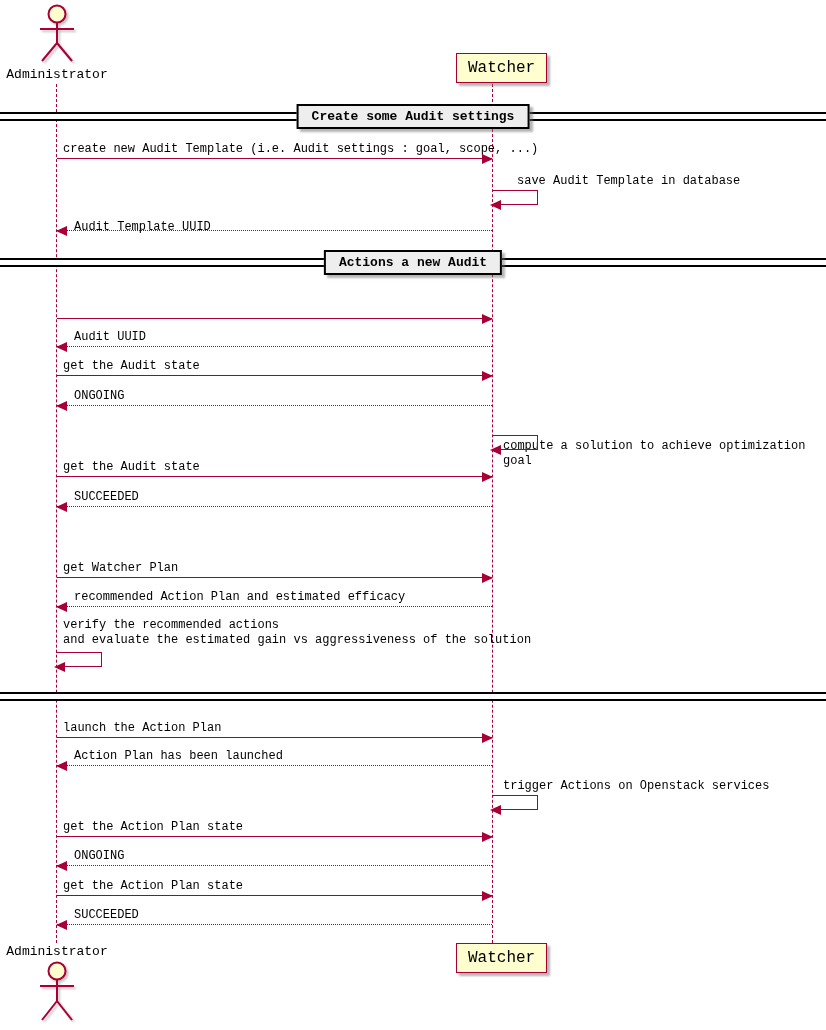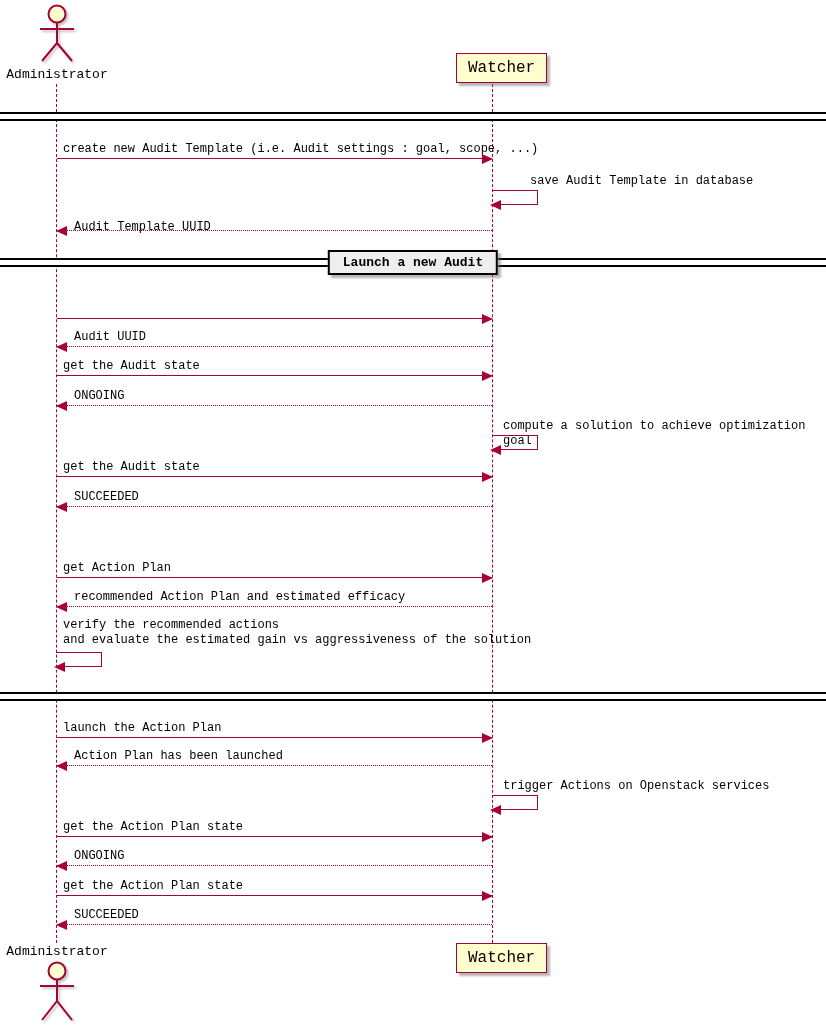--- a/index.html
+++ b/index.html
@@ -59,40 +59,41 @@
     <line x1="19" y1="26" x2="53" y2="26" stroke="#A80036" stroke-width="2"></line>
     <line x1="36" y1="40" x2="21" y2="58" stroke="#A80036" stroke-width="2"></line>
     <line x1="36" y1="40" x2="51" y2="58" stroke="#A80036" stroke-width="2"></line>
   </svg>
   <div class="actor-label" style="left:0;top:67px">Administrator</div>
 
   <div class="participant" style="left:456px;top:53px">Watcher</div>
 
   <div class="divider" style="top:104px">
     <div class="dlines"></div>
+    <div class="dlabel">Create some Audit settings</div>
   </div>
 
   <div class="mtext" style="left:63px;top:142px">create new Audit Template (i.e. Audit settings : goal, scope, ...)</div>
   <div class="arrow solid" style="top:158px">
       <span class="head hr"></span>
     </div>
 
-  <div class="mtext" style="left:530px;top:174px">save Audit Template in database</div>
+  <div class="mtext" style="left:517px;top:174px">save Audit Template in database</div>
   <div class="selfloop" style="left:492px;top:190px">
       <span class="head"></span>
     </div>
 
   <div class="mtext" style="left:74px;top:220px">Audit Template UUID</div>
   <div class="arrow dotted" style="top:230px">
       <span class="head hl"></span>
     </div>
 
   <div class="divider" style="top:250px">
     <div class="dlines"></div>
-    <div class="dlabel">Launch a new Audit</div>
+    <div class="dlabel">Actions a new Audit</div>
   </div>
 
   <div class="arrow solid" style="top:318px">
       <span class="head hr"></span>
     </div>
 
   <div class="mtext" style="left:74px;top:330px">Audit UUID</div>
   <div class="arrow dotted" style="top:346px">
       <span class="head hl"></span>
     </div>
@@ -100,37 +101,37 @@
   <div class="mtext" style="left:63px;top:359px">get the Audit state</div>
   <div class="arrow solid" style="top:375px">
       <span class="head hr"></span>
     </div>
 
   <div class="mtext" style="left:74px;top:389px">ONGOING</div>
   <div class="arrow dotted" style="top:405px">
       <span class="head hl"></span>
     </div>
 
-  <div class="mtext" style="left:503px;top:419px">compute a solution to achieve optimization goal</div>
+  <div class="mtext" style="left:503px;top:439px">compute a solution to achieve optimization goal</div>
   <div class="selfloop" style="left:492px;top:435px">
       <span class="head"></span>
     </div>
 
   <div class="mtext" style="left:63px;top:460px">get the Audit state</div>
   <div class="arrow solid" style="top:476px">
       <span class="head hr"></span>
     </div>
 
   <div class="mtext" style="left:74px;top:490px">SUCCEEDED</div>
   <div class="arrow dotted" style="top:506px">
       <span class="head hl"></span>
     </div>
 
 
-  <div class="mtext" style="left:63px;top:561px">get Action Plan</div>
+  <div class="mtext" style="left:63px;top:561px">get Watcher Plan</div>
   <div class="arrow solid" style="top:577px">
       <span class="head hr"></span>
     </div>
 
   <div class="mtext" style="left:74px;top:590px">recommended Action Plan and estimated efficacy</div>
   <div class="arrow dotted" style="top:606px">
       <span class="head hl"></span>
     </div>
 
   <div class="mtext" style="left:63px;top:618px">verify the recommended actions

